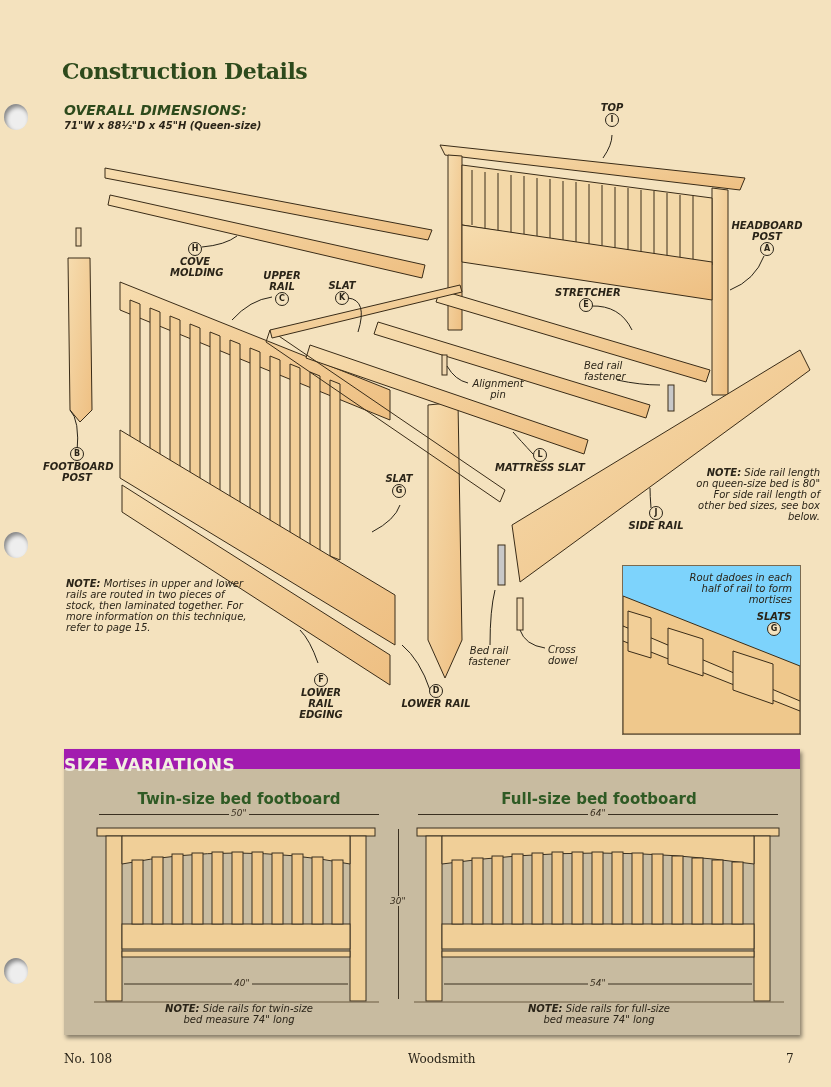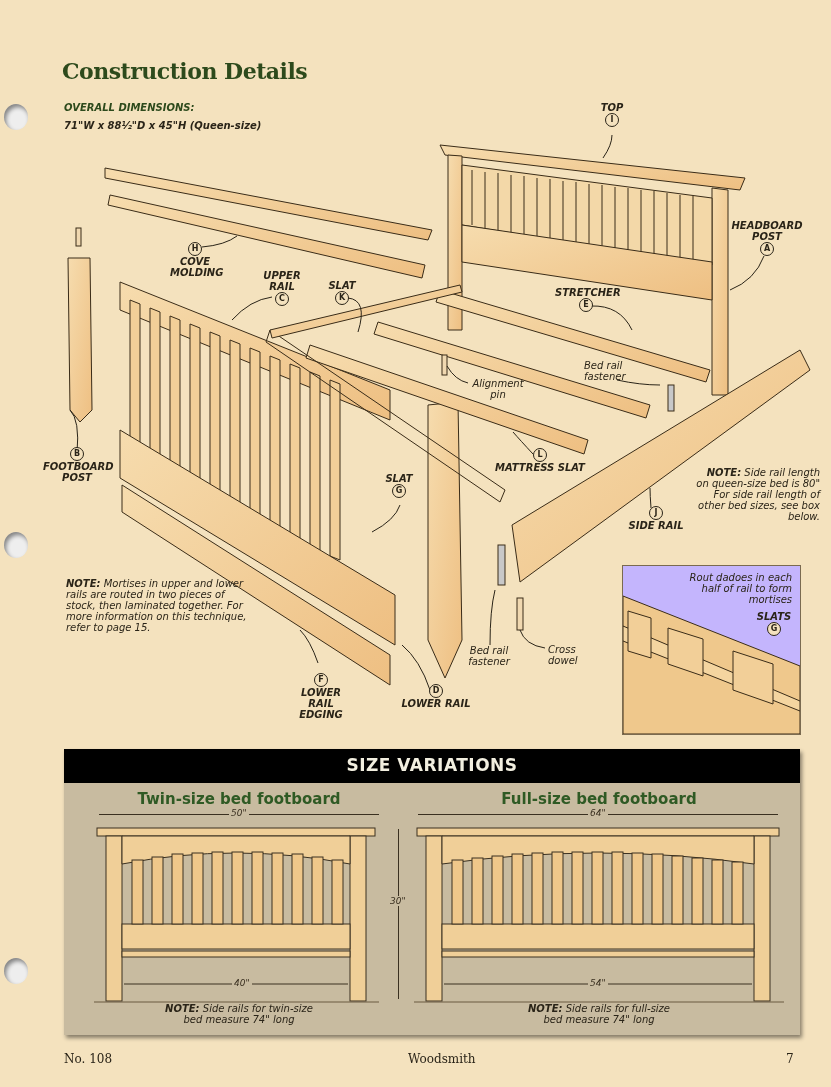--- a/index.html
+++ b/index.html
@@ -1,28 +1,28 @@
 <!DOCTYPE html>
 <html><head>
 <meta charset="utf-8">
 <style>
   html,body{margin:0;padding:0;}
   body{width:831px;height:1087px;background:#f4e2be;position:relative;overflow:hidden;font-family:"DejaVu Sans",sans-serif;color:#2a2418;}
   .abs{position:absolute;}
   .hole{position:absolute;width:24px;height:26px;border-radius:50%;background:#eeeeee;box-shadow:inset 2px 3px 4px rgba(0,0,0,.45);}
   .title{left:62px;top:58px;font-family:"DejaVu Serif",serif;font-weight:bold;font-size:22px;color:#2d4a1c;letter-spacing:-0.5px;}
-  .dims-head{left:64px;top:102px;font-style:italic;font-weight:bold;font-size:10px;color:#2d4a1c;}
+  .dims-head{left:64px;top:102px;font-style:italic;font-weight:bold;font-size:14px;color:#2d4a1c;}
   .dims-val{left:64px;top:120px;font-style:italic;font-weight:bold;font-size:10px;color:#2a2418;}
   .lbl{position:absolute;font-style:italic;font-weight:bold;font-size:10px;text-align:center;line-height:11px;color:#2a2418;}
   .lbl .badge{display:inline-block;width:12px;height:12px;border:1.3px solid #2a2418;border-radius:50%;font-size:8px;line-height:12px;text-align:center;font-style:normal;background:#f4e2be;}
   .note{position:absolute;font-style:italic;font-size:10px;line-height:11px;color:#2a2418;}
   .note b{font-weight:bold;}
-  .inset{left:622px;top:565px;width:177px;height:168px;border:1px solid #7a6a50;background:#c4b5fd;overflow:hidden;}
+  .inset{left:622px;top:565px;width:177px;height:168px;border:1px solid #7a6a50;background:#7dd3fc;overflow:hidden;}
   .sv{left:64px;top:749px;width:736px;height:286px;background:#c8bba0;box-shadow:2px 3px 4px rgba(0,0,0,.45);}
-  .sv-head{left:0;top:0;width:736px;height:34px;background:#000000;color:#f2efe0;font-weight:bold;font-size:17px;text-align:center;line-height:33px;letter-spacing:0.5px;}
+  .sv-head{left:0;top:0;width:736px;height:20px;background:#a21caf;color:#f2efe0;font-weight:bold;font-size:17px;line-height:33px;letter-spacing:0.5px;}
   .sv-sub{font-weight:bold;font-size:15px;color:#2f5a24;text-align:center;}
   .dimtxt{font-style:italic;font-size:9px;color:#3a3020;background:#c8bba0;padding:0 2px;}
   .footer{font-family:"DejaVu Serif",serif;font-size:12px;color:#2a2418;top:1052px;}
 </style>
 </head>
 <body>
 
 <div class="hole" style="left:4px;top:104px;"></div>
 <div class="hole" style="left:4px;top:532px;"></div>
 <div class="hole" style="left:4px;top:958px;"></div>

